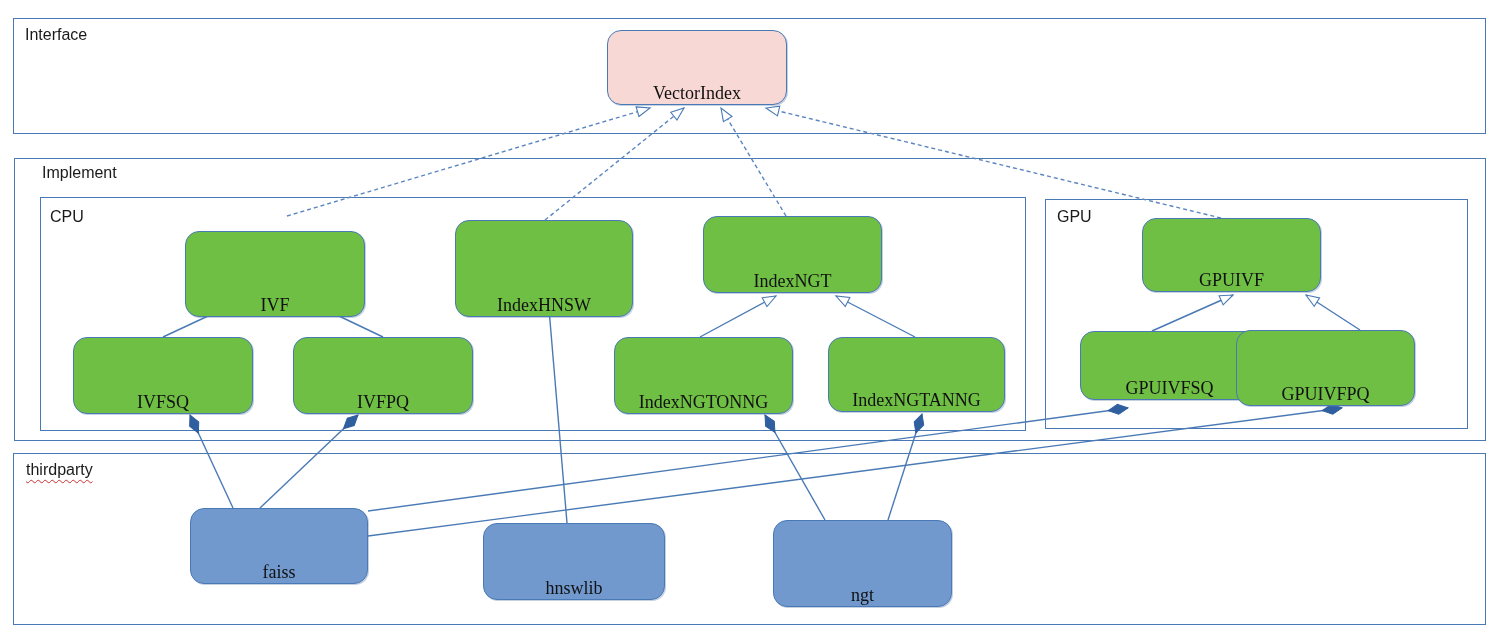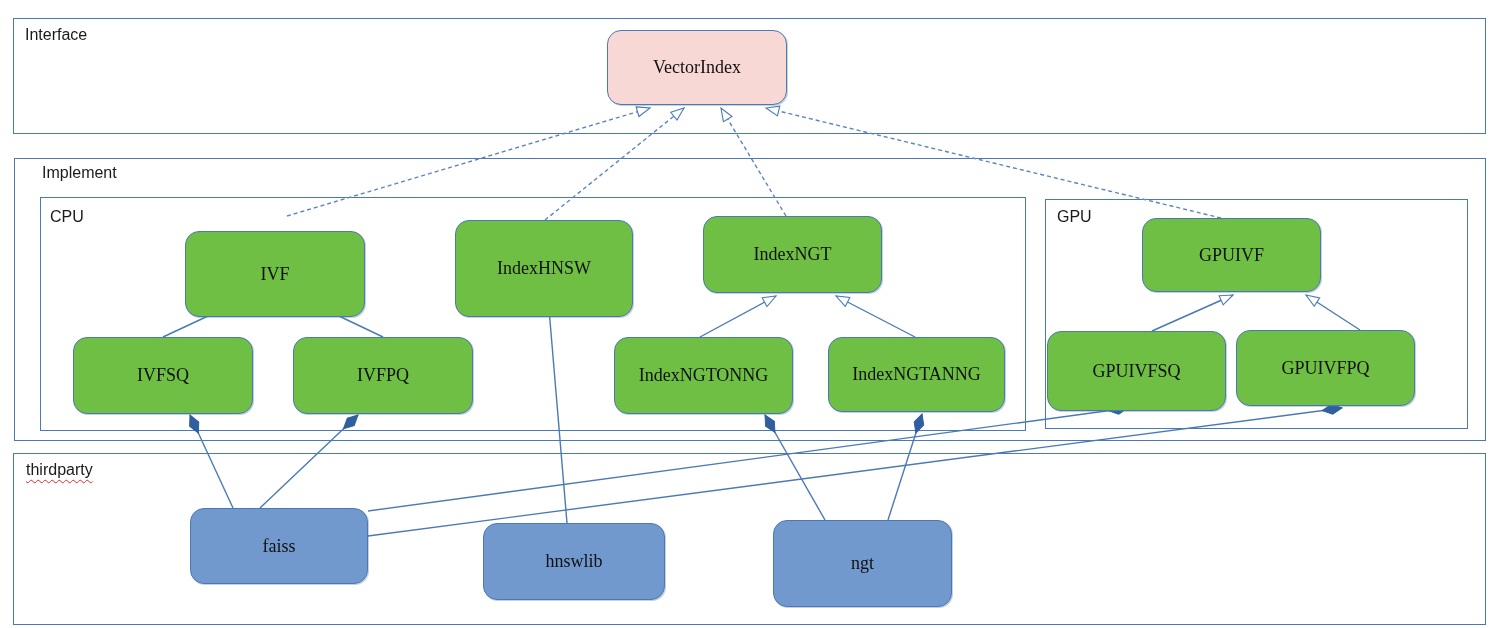--- a/index.html
+++ b/index.html
@@ -21,21 +21,21 @@
   }
   .squiggle{
     text-decoration:underline;
     text-decoration-color:#d03030;
     text-decoration-style:wavy;
     text-decoration-thickness:1px;
     text-underline-offset:4px;
   }
   .node{
     position:absolute;border:1.5px solid var(--border);border-radius:14px;
-    display:flex;align-items:center;justify-content:center;box-sizing:border-box;
+    display:flex;align-items:flex-end;justify-content:center;box-sizing:border-box;
     font-family:"Liberation Serif",serif;font-size:18px;color:var(--text);
     box-shadow:1px 1px 0 rgba(90,120,170,0.35);
   }
   .node.pink{background:var(--pink);}
   .node.green{background:var(--green);}
   .node.blue{background:var(--blue);}
   #edges{position:absolute;left:0;top:0;pointer-events:none;}
   .edge{stroke:var(--line);stroke-width:1.4;fill:none;}
   .edge.dashed{stroke:var(--dash);stroke-dasharray:4 3;}
 </style>
@@ -112,21 +112,21 @@
   <div class="node green" style="left:614px;top:329px;width:179px;height:77px">
     <span>IndexNGTONNG</span>
   </div>
   <div class="node green" style="left:828px;top:329px;width:177px;height:75px">
     <span>IndexNGTANNG</span>
   </div>
 
   <div class="node green" style="left:1142px;top:210px;width:179px;height:74px">
     <span>GPUIVF</span>
   </div>
-  <div class="node green" style="left:1047px;top:323px;width:179px;height:80px">
+  <div class="node green" style="left:1080px;top:323px;width:179px;height:69px">
     <span>GPUIVFSQ</span>
   </div>
   <div class="node green" style="left:1236px;top:322px;width:179px;height:76px">
     <span>GPUIVFPQ</span>
   </div>
 
   <div class="node blue" style="left:190px;top:500px;width:178px;height:76px">
     <span>faiss</span>
   </div>
   <div class="node blue" style="left:483px;top:515px;width:182px;height:77px">

